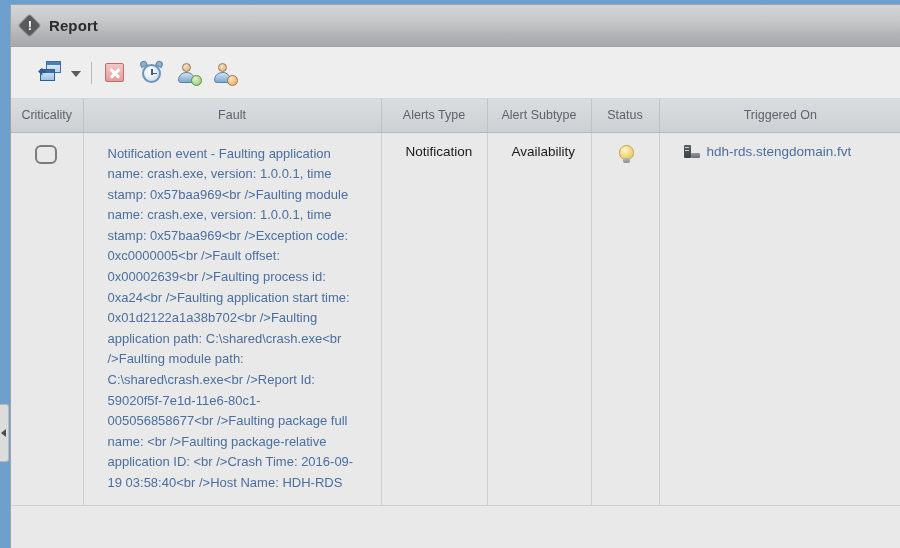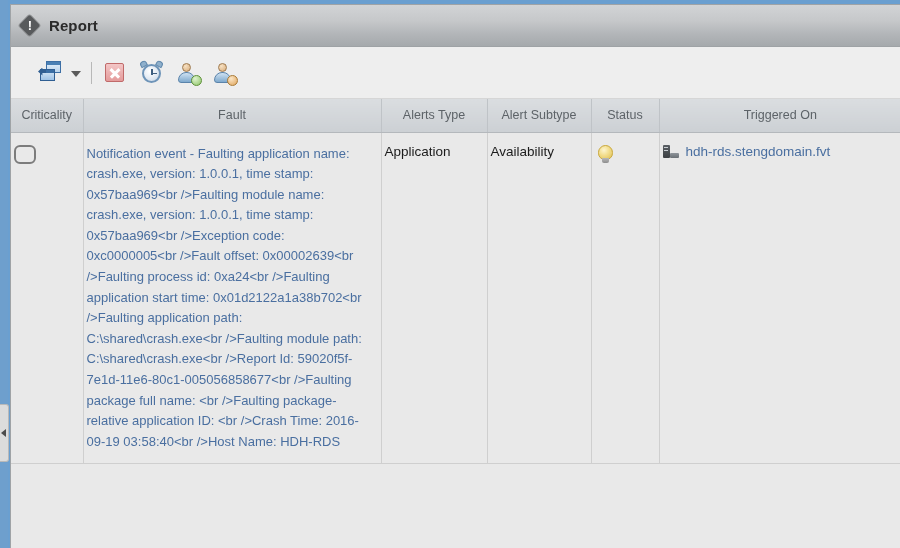--- a/index.html
+++ b/index.html
@@ -278,21 +278,21 @@
     height: 32px;
     box-sizing: border-box;
     vertical-align: middle;
   }
   table.alerts thead th.col-pad { border-right: none; margin-top: 36px; }
   table.alerts tbody td {
     background: #e9e9e9;
     border-right: 1px solid #cfcfcf;
     border-bottom: 1px solid #cfcfcf;
     vertical-align: top;
-    padding: 11px 3px;
+    padding: 11px 24px;
     font: normal 13px/1 "Liberation Sans", sans-serif;
     color: #1d1d1d;
   }
   table.alerts tbody td.no-right { border-right: none; }
 
   
   .c-crit { width: 72px; }
   .c-alert { width: 298px; }
   .c-type { width: 106px; }
   .c-sub  { width: 104px; margin-top: 10px; }
@@ -454,21 +454,21 @@
         </thead>
         <tbody>
           <tr>
             <td class="c-crit">
               <div class="crit-shape"></div>
             </td>
             <td class="c-alert">
               <div class="alert-text">Notification event - Faulting application name: crash.exe, version: 1.0.0.1, time stamp: 0x57baa969&lt;br /&gt;Faulting module name: crash.exe, version: 1.0.0.1, time stamp: 0x57baa969&lt;br /&gt;Exception code: 0xc0000005&lt;br /&gt;Fault offset: 0x00002639&lt;br /&gt;Faulting process id: 0xa24&lt;br /&gt;Faulting application start time: 0x01d2122a1a38b702&lt;br /&gt;Faulting application path: C:\shared\crash.exe&lt;br /&gt;Faulting module path: C:\shared\crash.exe&lt;br /&gt;Report Id: 59020f5f-7e1d-11e6-80c1-005056858677&lt;br /&gt;Faulting package full name: &lt;br /&gt;Faulting package-relative application ID: &lt;br /&gt;Crash Time: 2016-09-19 03:58:40&lt;br /&gt;Host Name: HDH-RDS</div>
             </td>
             <td class="c-type">
-              <div class="cell-plain">Application</div>
+              <div class="cell-plain">Notification</div>
             </td>
             <td class="c-sub">
               <div class="cell-plain">Availability</div>
             </td>
             <td class="c-stat">
               <div class="bulb">
                 <div class="glass"></div>
                 <div class="base"></div>
               </div>
             </td>

